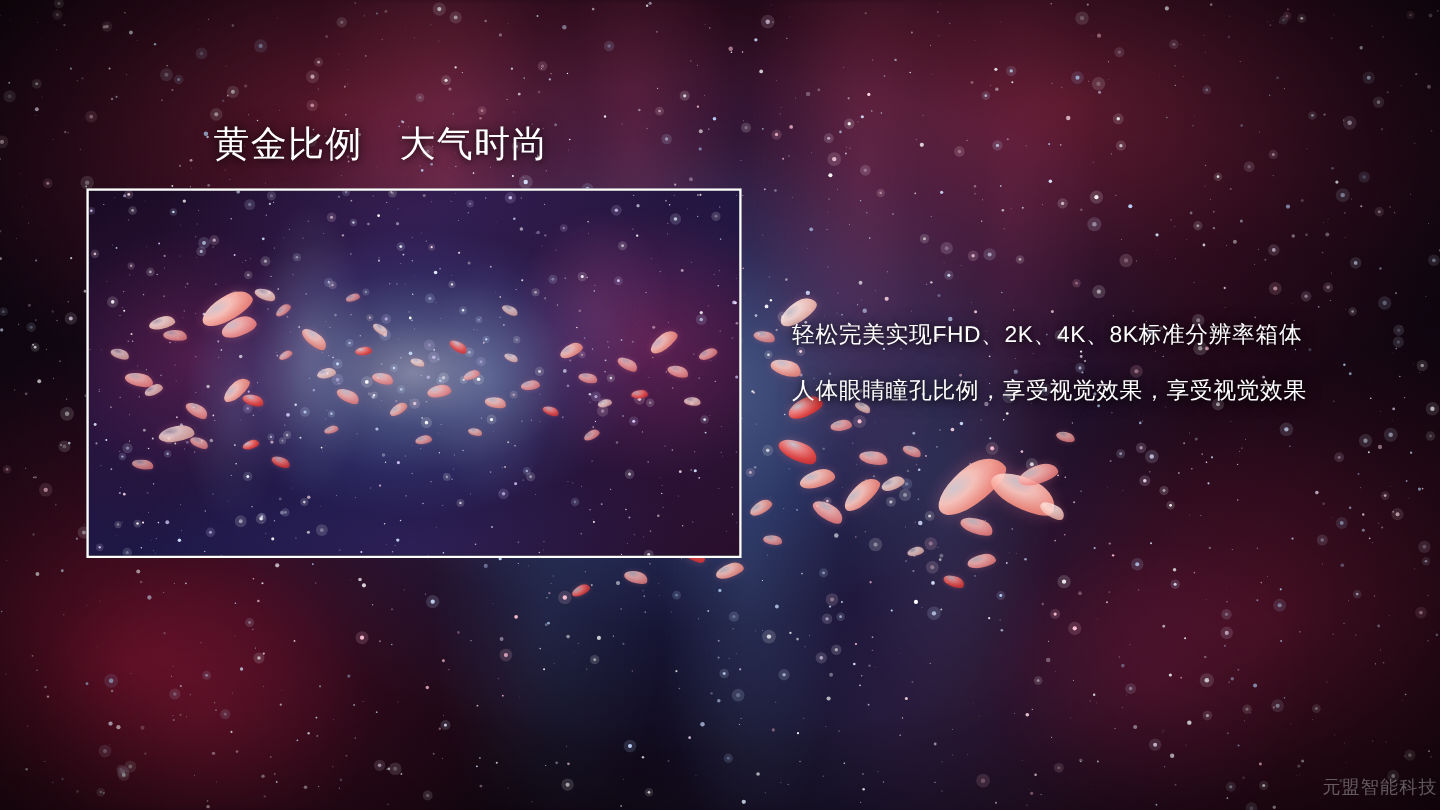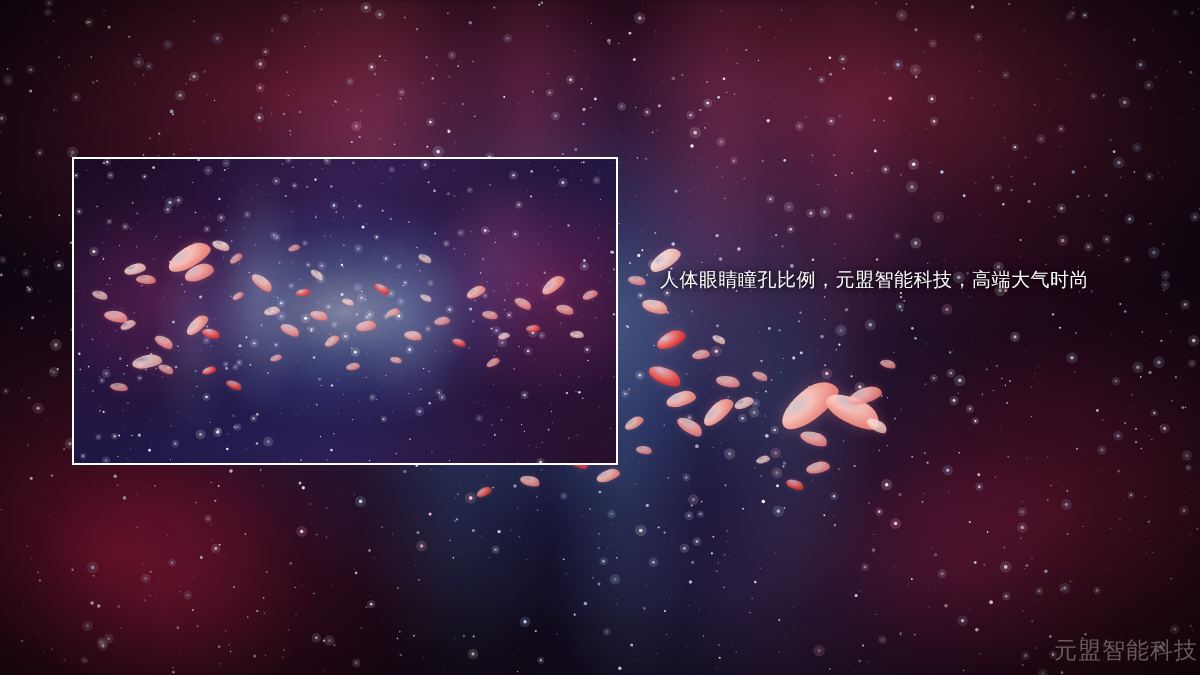--- a/index.html
+++ b/index.html
@@ -171,21 +171,21 @@
     color: #ffffff;
     letter-spacing: 0.5px;
     white-space: nowrap;
     text-shadow: 0 1px 5px rgba(0,0,0,0.8), 0 0 14px rgba(0,0,0,0.55);
   }
 
   #watermark {
     position: absolute;
     right: 2px;
     bottom: 9px;
-    font-size: 23px;
+    font-size: 15px;
     letter-spacing: 1px;
     color: rgba(190,190,195,0.46);
     white-space: nowrap;
   }
 </style>
 </head>
 <body>
 
 <div id="slide">
 
@@ -2699,20 +2699,22 @@
         <div class="petal" style="left: 152px; top: 222px; width: 16px; height: 8px; transform: rotate(24deg); opacity: 0.82; background: radial-gradient(at 32% 28%, rgba(255, 244, 244, 0.7) 0%, rgb(248, 131, 127) 30%, rgb(232, 67, 63) 62%, rgb(184, 32, 41) 100%); box-shadow: rgba(255, 140, 160, 0.3) 0px 0px 4px;"></div>
         <div class="petal" style="left: 272px; top: 204px; width: 14px; height: 7px; transform: rotate(-8deg); opacity: 0.78; background: radial-gradient(at 32% 28%, rgba(255, 244, 244, 0.66) 0%, rgb(251, 185, 180) 30%, rgb(242, 143, 141) 62%, rgb(214, 96, 95) 100%); box-shadow: rgba(255, 140, 160, 0.3) 0px 0px 3px;"></div>
         <div class="petal" style="left: 316px; top: 198px; width: 12px; height: 6px; transform: rotate(16deg); opacity: 0.76; background: radial-gradient(at 32% 28%, rgba(255, 244, 244, 0.65) 0%, rgb(255, 201, 192) 30%, rgb(247, 154, 141) 62%, rgb(224, 106, 98) 100%); box-shadow: rgba(255, 140, 160, 0.3) 0px 0px 3px;"></div>
         <div class="petal" style="left: 412px; top: 200px; width: 14px; height: 7px; transform: rotate(-26deg); opacity: 0.78; background: radial-gradient(at 32% 28%, rgba(255, 244, 244, 0.66) 0%, rgb(251, 185, 180) 30%, rgb(242, 143, 141) 62%, rgb(214, 96, 95) 100%); box-shadow: rgba(255, 140, 160, 0.3) 0px 0px 3px;"></div>
         <div class="petal" style="left: 18px; top: 132px; width: 16px; height: 8px; transform: rotate(20deg); opacity: 0.72; background: radial-gradient(at 32% 28%, rgba(255, 244, 244, 0.61) 0%, rgb(255, 226, 220) 30%, rgb(247, 195, 184) 62%, rgb(224, 154, 144) 100%); box-shadow: rgba(255, 140, 160, 0.3) 0px 0px 4px;"></div>
         <div class="petal" style="left: 214px; top: 86px; width: 12px; height: 6px; transform: rotate(-16deg); opacity: 0.74; background: radial-gradient(at 32% 28%, rgba(255, 244, 244, 0.63) 0%, rgb(251, 185, 180) 30%, rgb(242, 143, 141) 62%, rgb(214, 96, 95) 100%); box-shadow: rgba(255, 140, 160, 0.3) 0px 0px 3px;"></div>
         <div class="petal" style="left: 344px; top: 96px; width: 14px; height: 7px; transform: rotate(28deg); opacity: 0.72; background: radial-gradient(at 32% 28%, rgba(255, 244, 244, 0.61) 0%, rgb(255, 226, 220) 30%, rgb(247, 195, 184) 62%, rgb(224, 154, 144) 100%); box-shadow: rgba(255, 140, 160, 0.3) 0px 0px 3px;"></div>
       </div>
   </div>
 
+  <div id="title">黄金比例　大气时尚</div>
 
   <div id="body-text">
-    <div class="body-line">人体眼睛瞳孔比例，元盟智能科技，高端大气时尚</div>
+    <div class="body-line">轻松完美实现FHD、2K、4K、8K标准分辨率箱体</div>
+    <div class="body-line">人体眼睛瞳孔比例，享受视觉效果，享受视觉效果</div>
   </div>
 
   <div id="watermark">元盟智能科技</div>
 
 </div>
 
 </body></html>

